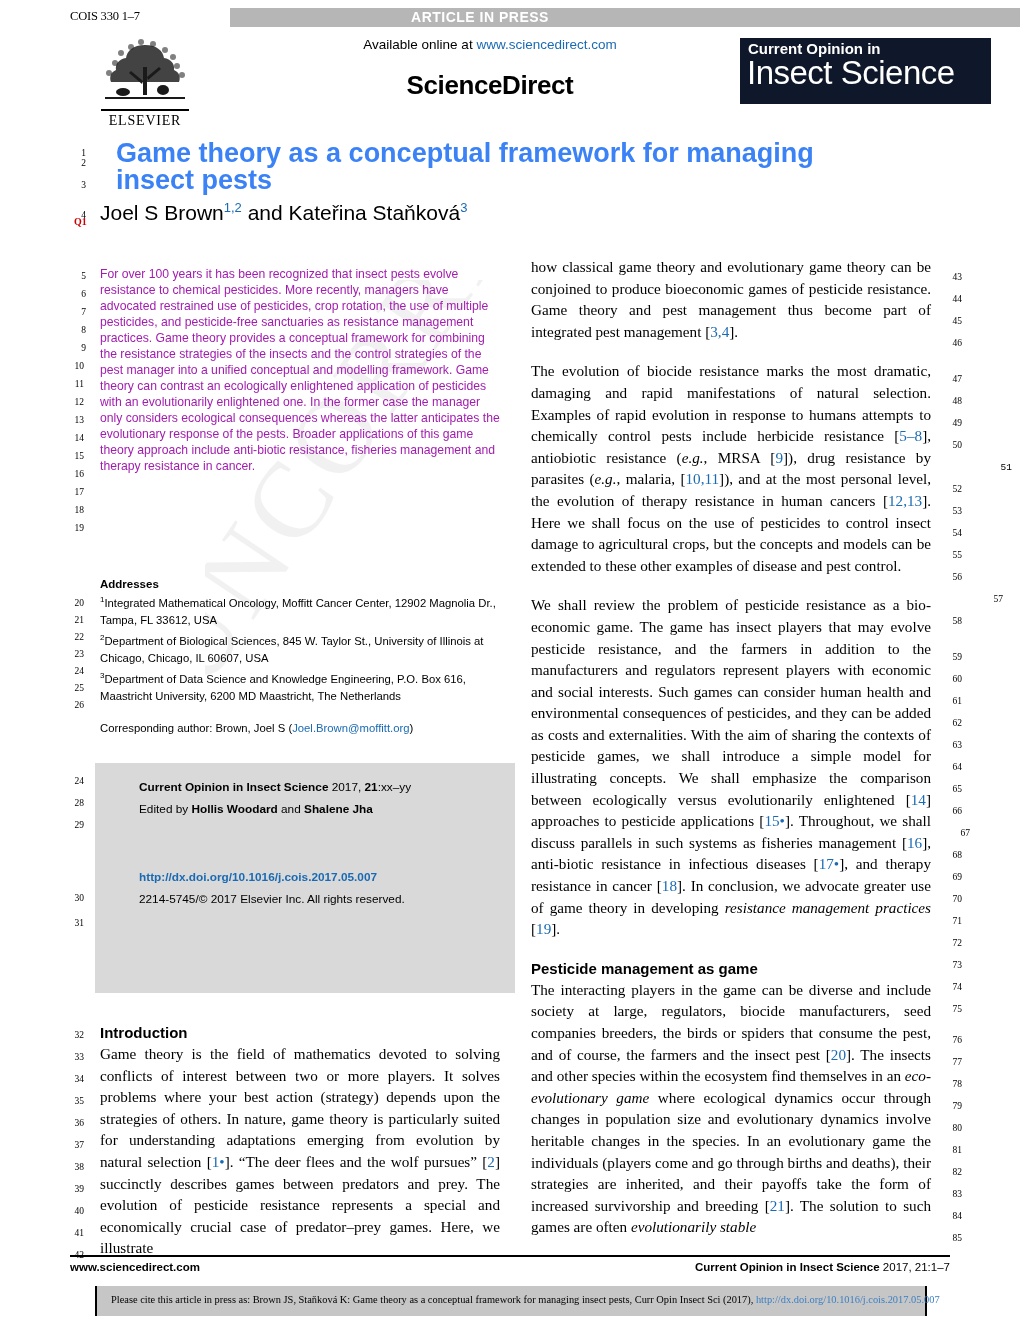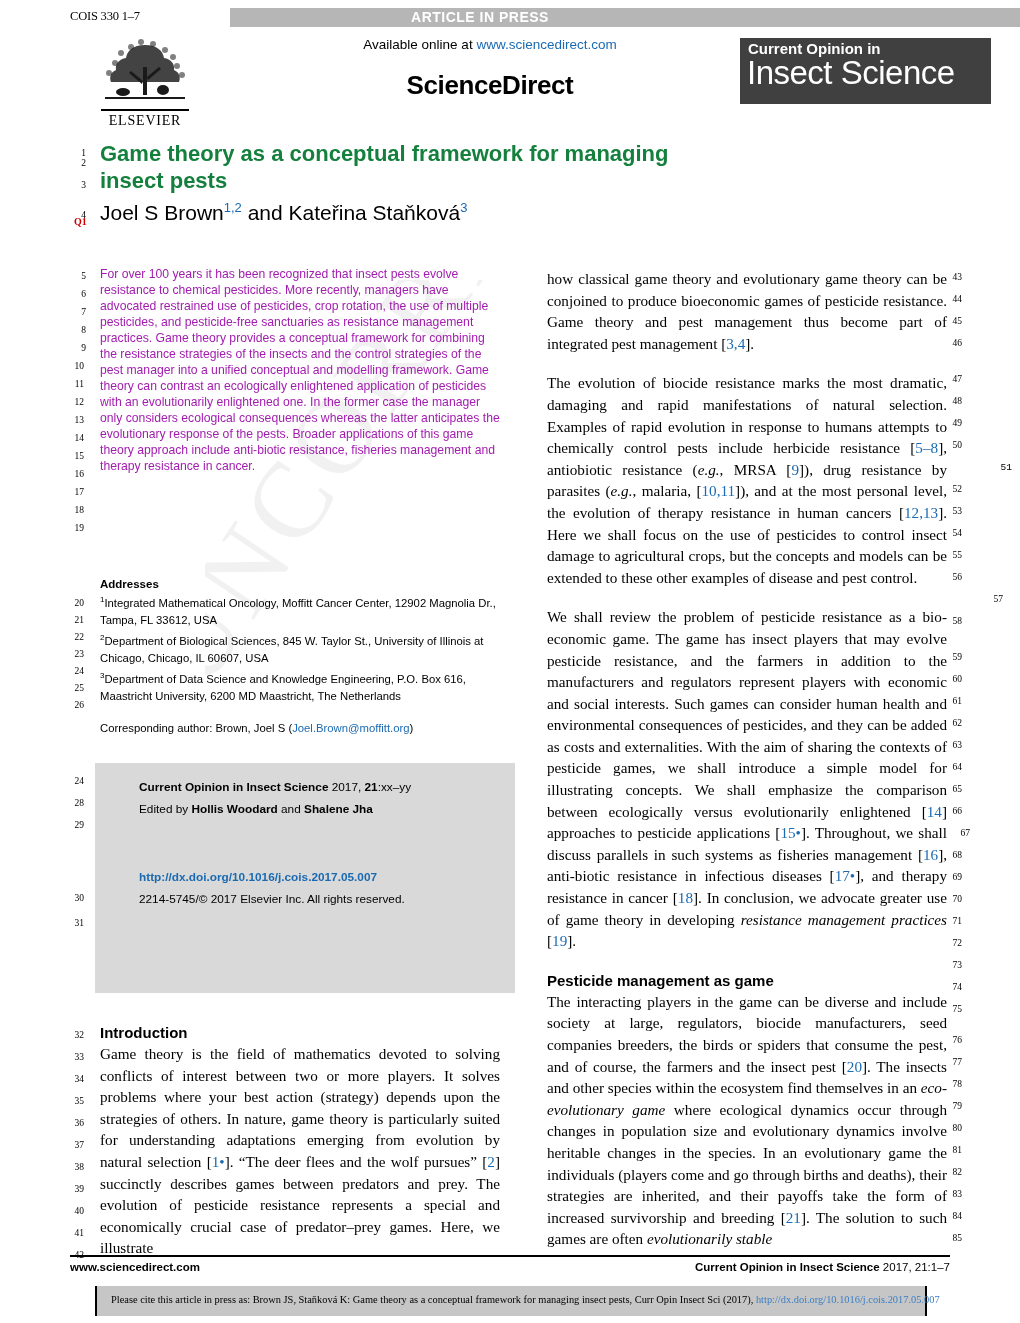--- a/index.html
+++ b/index.html
@@ -61,40 +61,40 @@
   .sd-avail a { color:#1a6ab3; text-decoration:none; }
   .sd-name {
     margin-top:18px;
     font-family:"Liberation Sans", sans-serif;
     font-weight:bold; font-size:26px; color:#000;
     letter-spacing:-0.4px;
   }
 
   .journal-box {
     position:absolute; left:680px; top:6px; width:251px; height:66px;
-    background:#404040;
+    background:#0f172a;
   }
   .journal-box .j-small {
     position:absolute; left:8px; top:2px;
     font-family:"Liberation Sans", sans-serif;
     font-weight:bold; font-size:15px; color:#ffffff;
   }
   .journal-box .j-big {
     position:absolute; left:7px; top:18px;
     font-family:"Liberation Sans", sans-serif;
     font-size:33px; color:#ffffff; letter-spacing:-0.5px;
     line-height:1;
   }
 
   
   .title-block { position:absolute; left:60px; top:140px; width:820px; }
   .art-title {
-    margin-left:40px;
-    font-family:"Liberation Sans", sans-serif;
-    font-weight:bold; font-size:22px; line-height:27px; color:#15803d;
+    margin-left:56px;
+    font-family:"Liberation Sans", sans-serif;
+    font-weight:bold; font-size:27px; line-height:27px; color:#3b82f6;
   }
   .art-authors {
     margin-left:40px; margin-top:6px;
     font-family:"Liberation Sans", sans-serif;
     font-size:21px; color:#000;
   }
   .art-authors sup { font-size:13px; color:#1a6ab3; vertical-align:super; }
 
   
   .lnum {
@@ -103,21 +103,21 @@
     font-size:9.5px; color:#000; text-align:right; width:16px;
   }
   .qmark {
     position:absolute; left:74px; top:216px;
     font-family:"Liberation Serif", serif;
     font-weight:bold; font-size:10px; color:#cc0000;
   }
 
   
   .col-left  { position:absolute; left:100px; top:266px; width:400px; }
-  .col-right { position:absolute; left:531px; top:268px; width:400px;margin-left:16px; }
+  .col-right { position:absolute; left:531px; top:256px; width:400px; }
 
   
   .abstract {
     font-family:"Liberation Sans", sans-serif;
     font-weight:normal; font-size:12.2px; line-height:16px; color:#a21caf;
   }
 
   
   .addr-head {
     font-family:"Liberation Sans", sans-serif;

